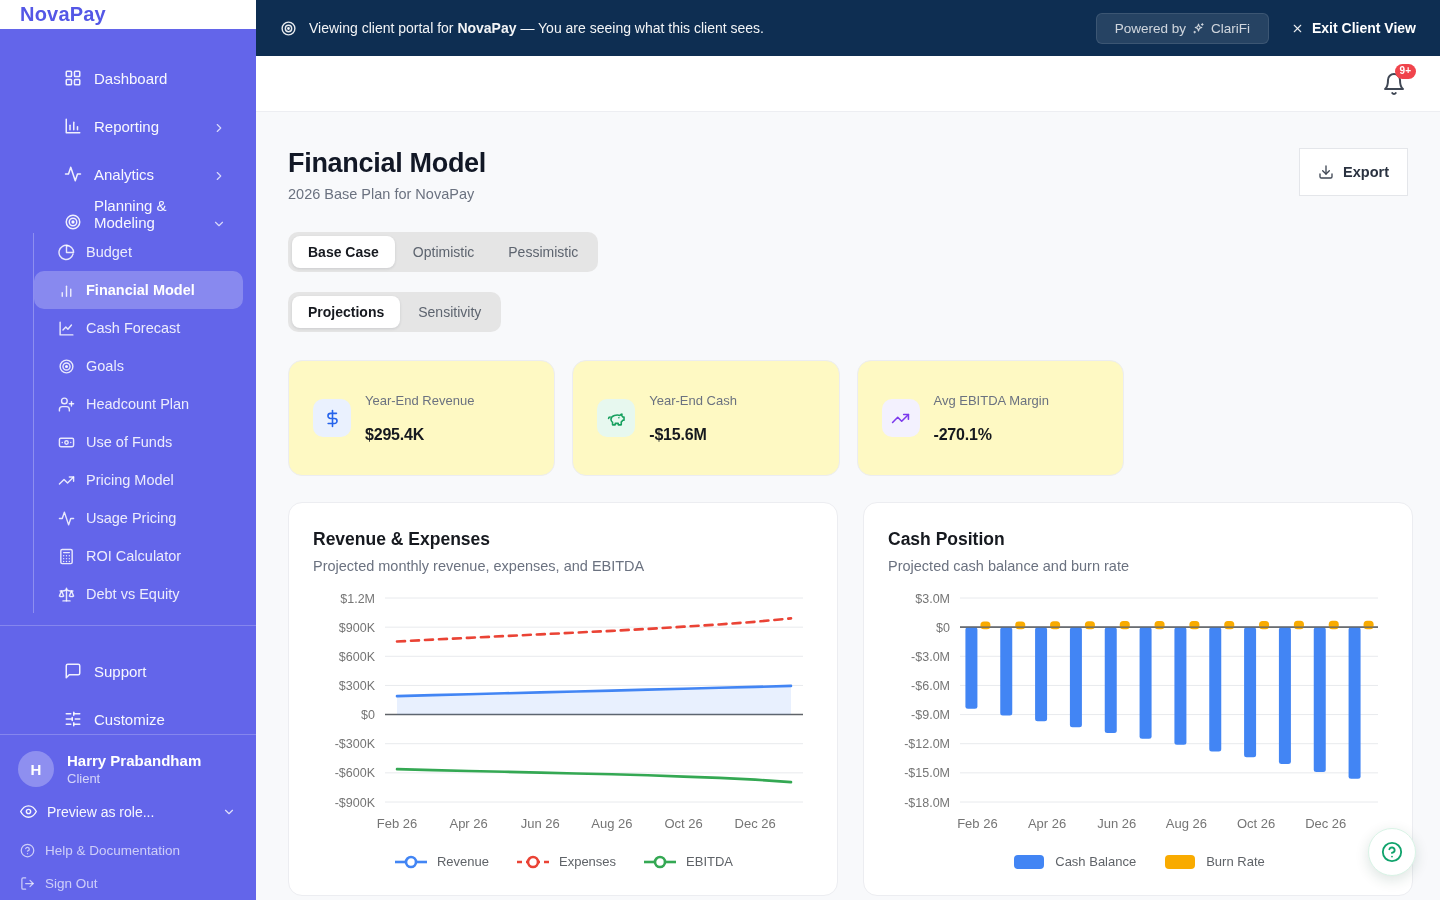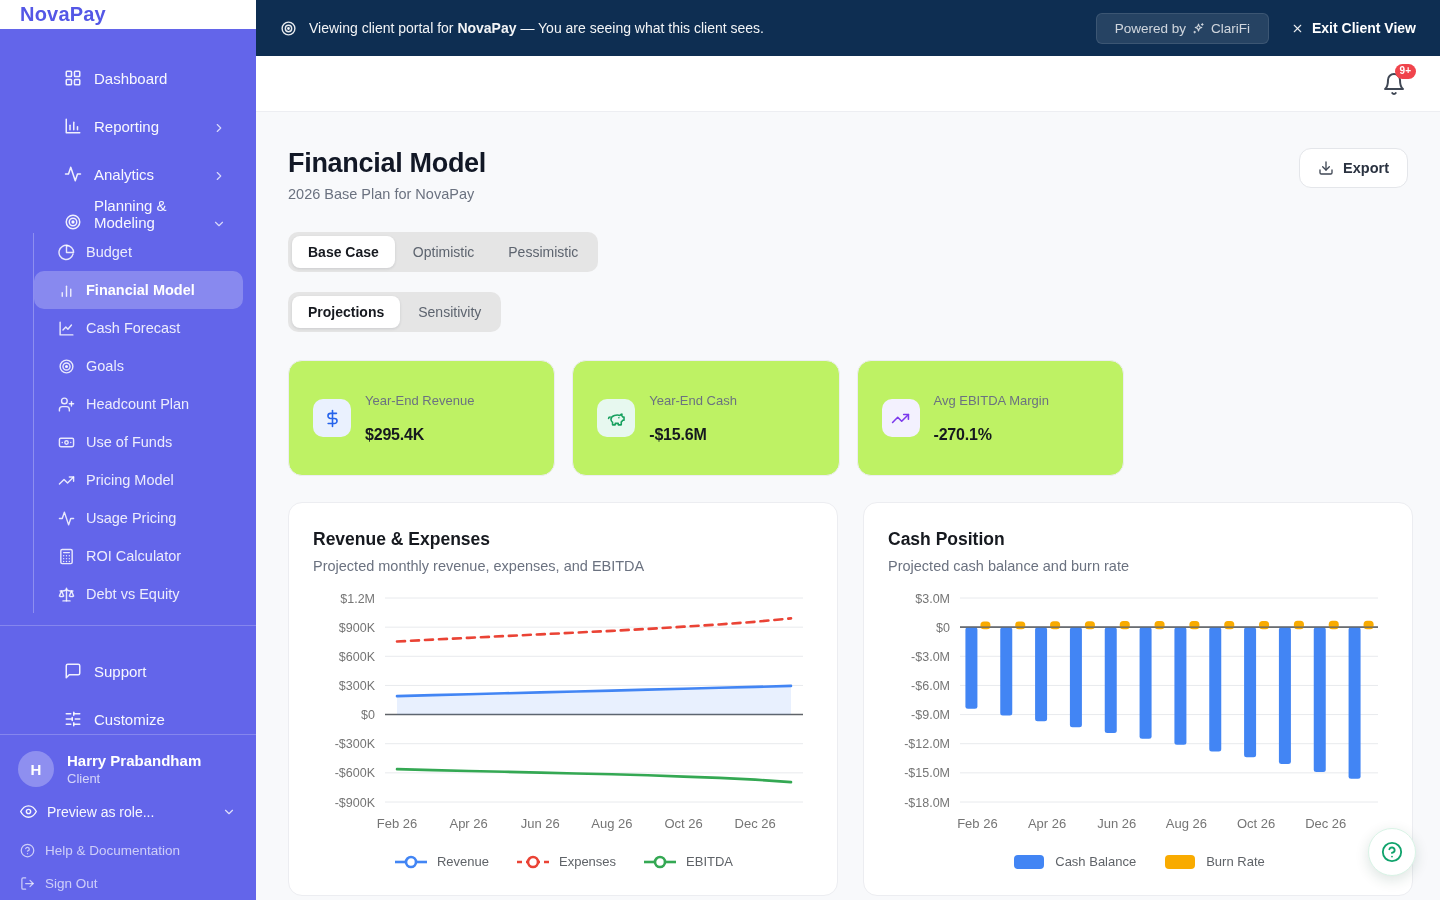--- a/index.html
+++ b/index.html
@@ -44,34 +44,34 @@
   .exit-btn .nv-ic { width:13px; height:13px; margin:0; display:flex; }
   .toolbar { height:56px; background:#fff; border-bottom:1px solid #EDEEF2; display:flex; align-items:center; justify-content:flex-end; padding-right:34px; }
   .bell-wrap { position:relative; width:24px; height:24px; color:#3F4754; cursor:pointer; }
   .badge { position:absolute; top:-8px; right:-10px; background:#F0444C; color:#fff; font-size:10px; font-weight:700; border-radius:9px; padding:2.5px 5px; line-height:1; }
 
   .content { flex:1; padding:36px 32px 0 32px; overflow:hidden; }
   .page-head { display:flex; align-items:flex-start; }
   .page-title { font-size:27px; font-weight:700; color:#121826; letter-spacing:-.3px; }
   .page-sub { font-size:14.5px; color:#6B7280; margin-top:7px; }
   .head-actions { margin-left:auto; display:flex; gap:14px; }
-  .btn { display:flex; align-items:center; gap:9px; height:40px; padding:0 18px; border-radius:12px; font-size:14.5px; font-weight:600; font-family:inherit; cursor:pointer; }
+  .btn { display:flex; align-items:center; gap:9px; height:48px; padding:0 18px; border-radius:0; font-size:14.5px; font-weight:600; font-family:inherit; cursor:pointer; }
   .btn-export { background:#fff; border:1px solid #E4E6EA; color:#2A3240; }
   .btn-export .nv-ic { width:16px; height:16px; display:flex; color:#3F4754; }
   .btn-new { background:#0E9F6E; border:1px solid #0E9F6E; color:#fff; }
   .btn-new .nv-ic { width:15px; height:15px; display:flex; }
 
   .seg-group { display:inline-flex; background:#e5e5e5; border-radius:10px; padding:4px; gap:2px; }
   .seg { border:none; background:transparent; font-family:inherit; font-size:14px; color:#5D646F; padding:8px 16px; border-radius:8px; cursor:pointer; font-weight:500; }
   .seg.active { background:#fff; color:#16191F; font-weight:600; box-shadow:0 1px 3px rgba(15,23,42,.12); }
   .tabs-row1 { margin-top:30px; }
   .tabs-row2 { margin-top:20px; }
 
   .metrics { margin-top:28px; display:grid; grid-template-columns:repeat(4,1fr); gap:17px; }
-  .mcard { background:#bef264; border:1px solid #ECEDF1; border-radius:14px; padding:24px; display:flex; align-items:center; gap:14px; min-height:116px; }
+  .mcard { background:#fef9c3; border:1px solid #ECEDF1; border-radius:14px; padding:24px; display:flex; align-items:center; gap:14px; min-height:116px; }
   .micon { width:38px; height:38px; border-radius:10px; display:flex; align-items:center; justify-content:center; }
   .micon .nv-ic { width:19px; height:19px; display:flex; }
   .mlabel { font-size:13px; color:#6B7280; }
   .mvalue { font-size:16px; font-weight:700; color:#16191F; margin-top:18px; letter-spacing:-.2px; }
 
   .charts { margin-top:26px; display:grid; grid-template-columns:1fr 1fr; gap:25px; }
   .ccard { background:#fff; border:1px solid #ECEDF1; border-radius:14px; padding:26px 24px; }
   .ctitle { font-size:17.5px; font-weight:700; color:#16191F; }
   .csub { font-size:14.5px; color:#6B7280; margin-top:8px; }
   .csvg { margin-top:14px; display:block; }

